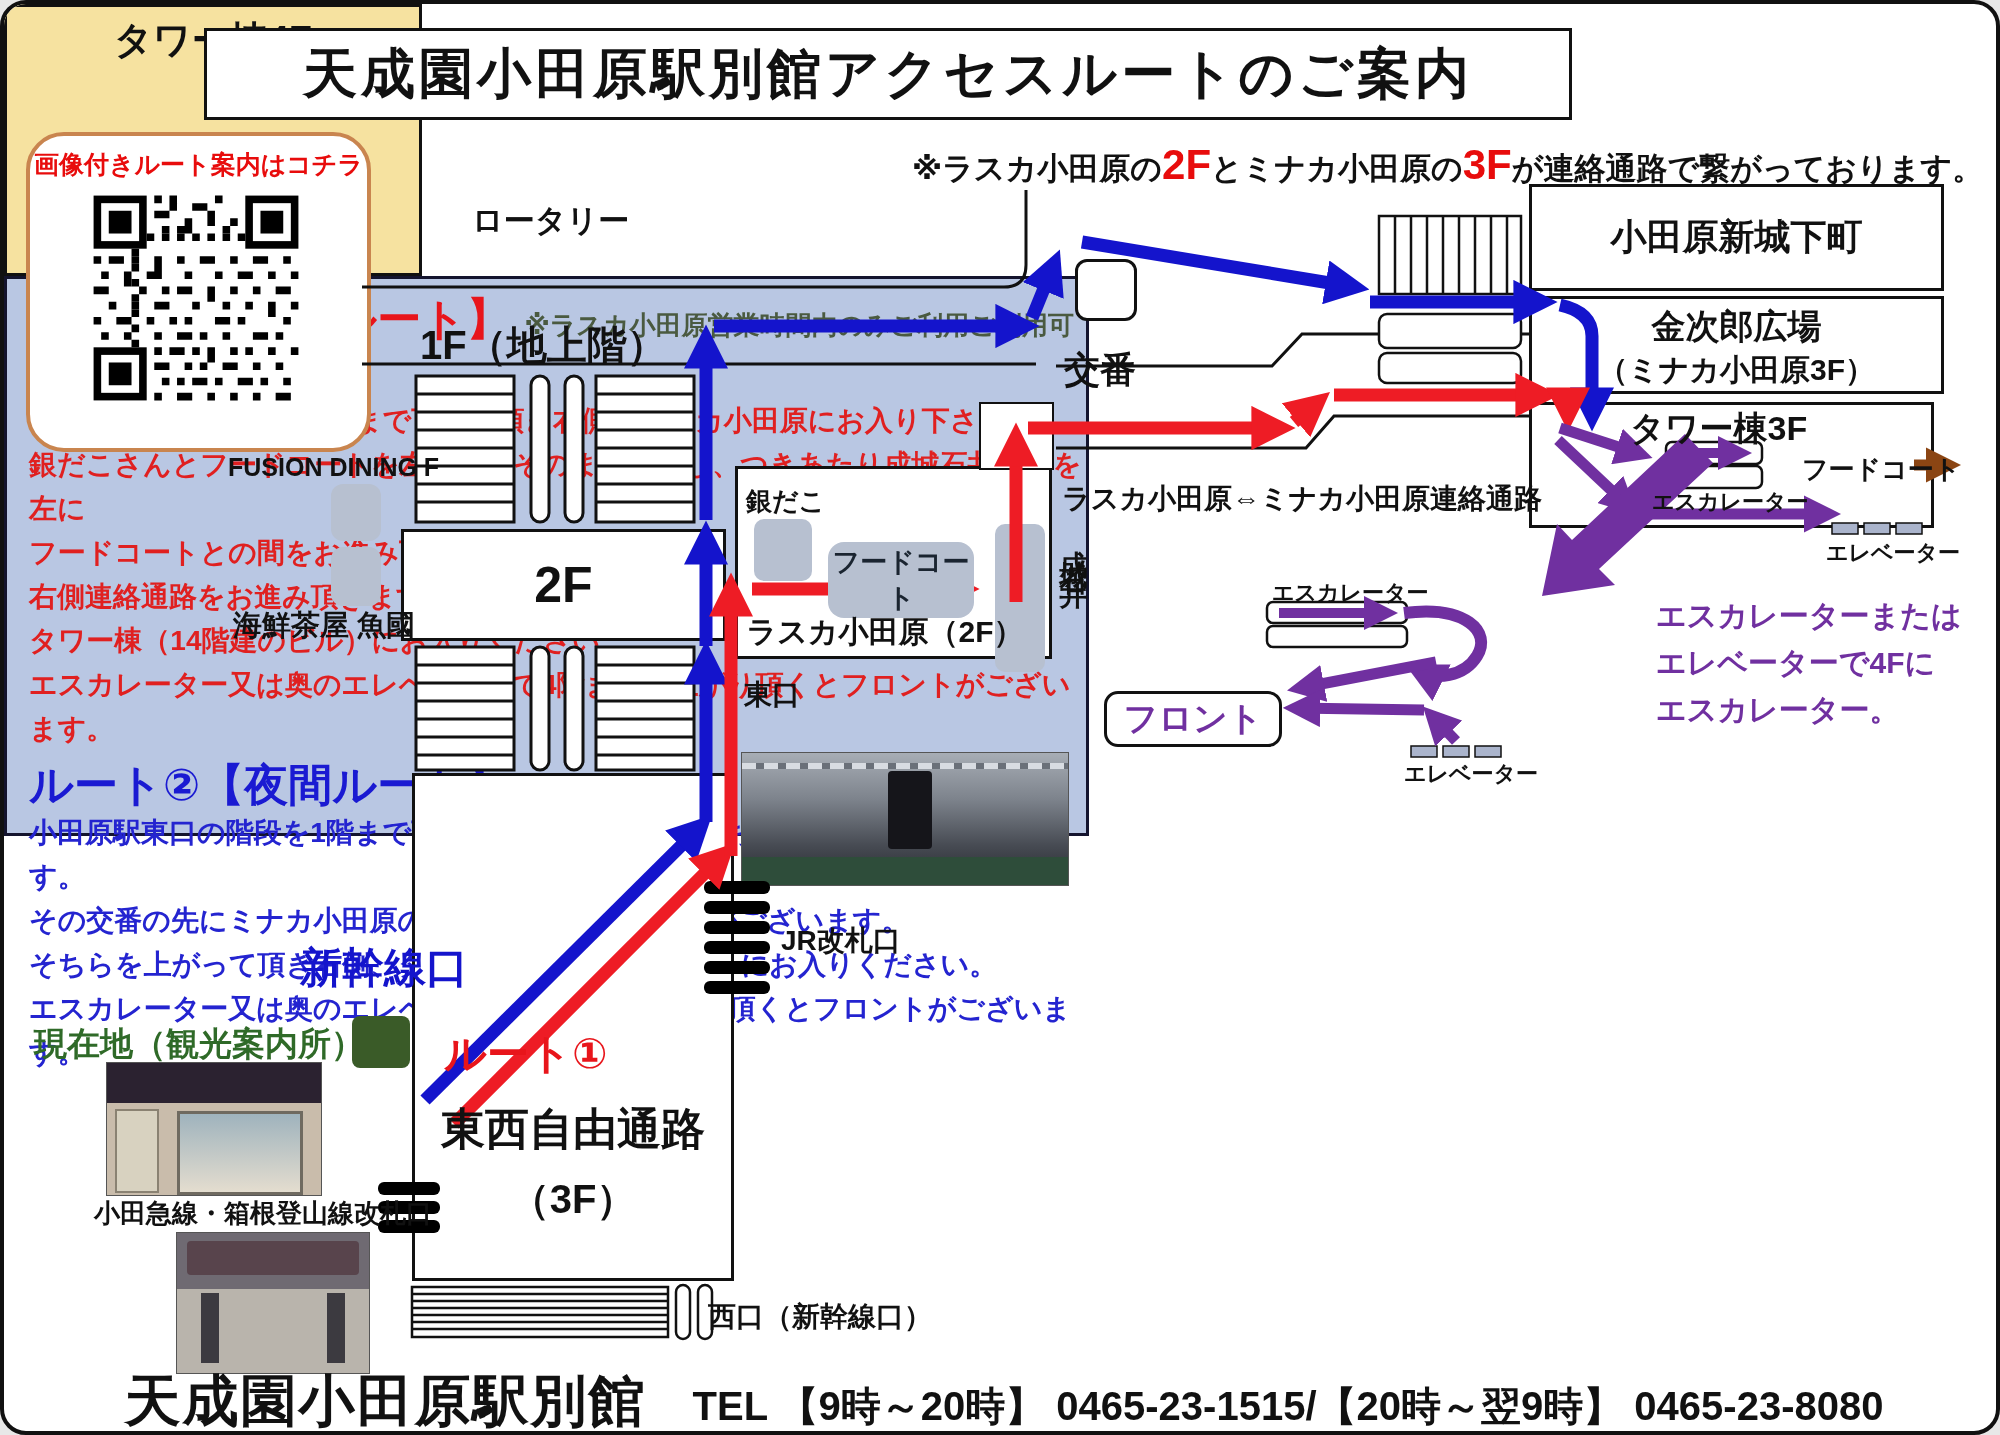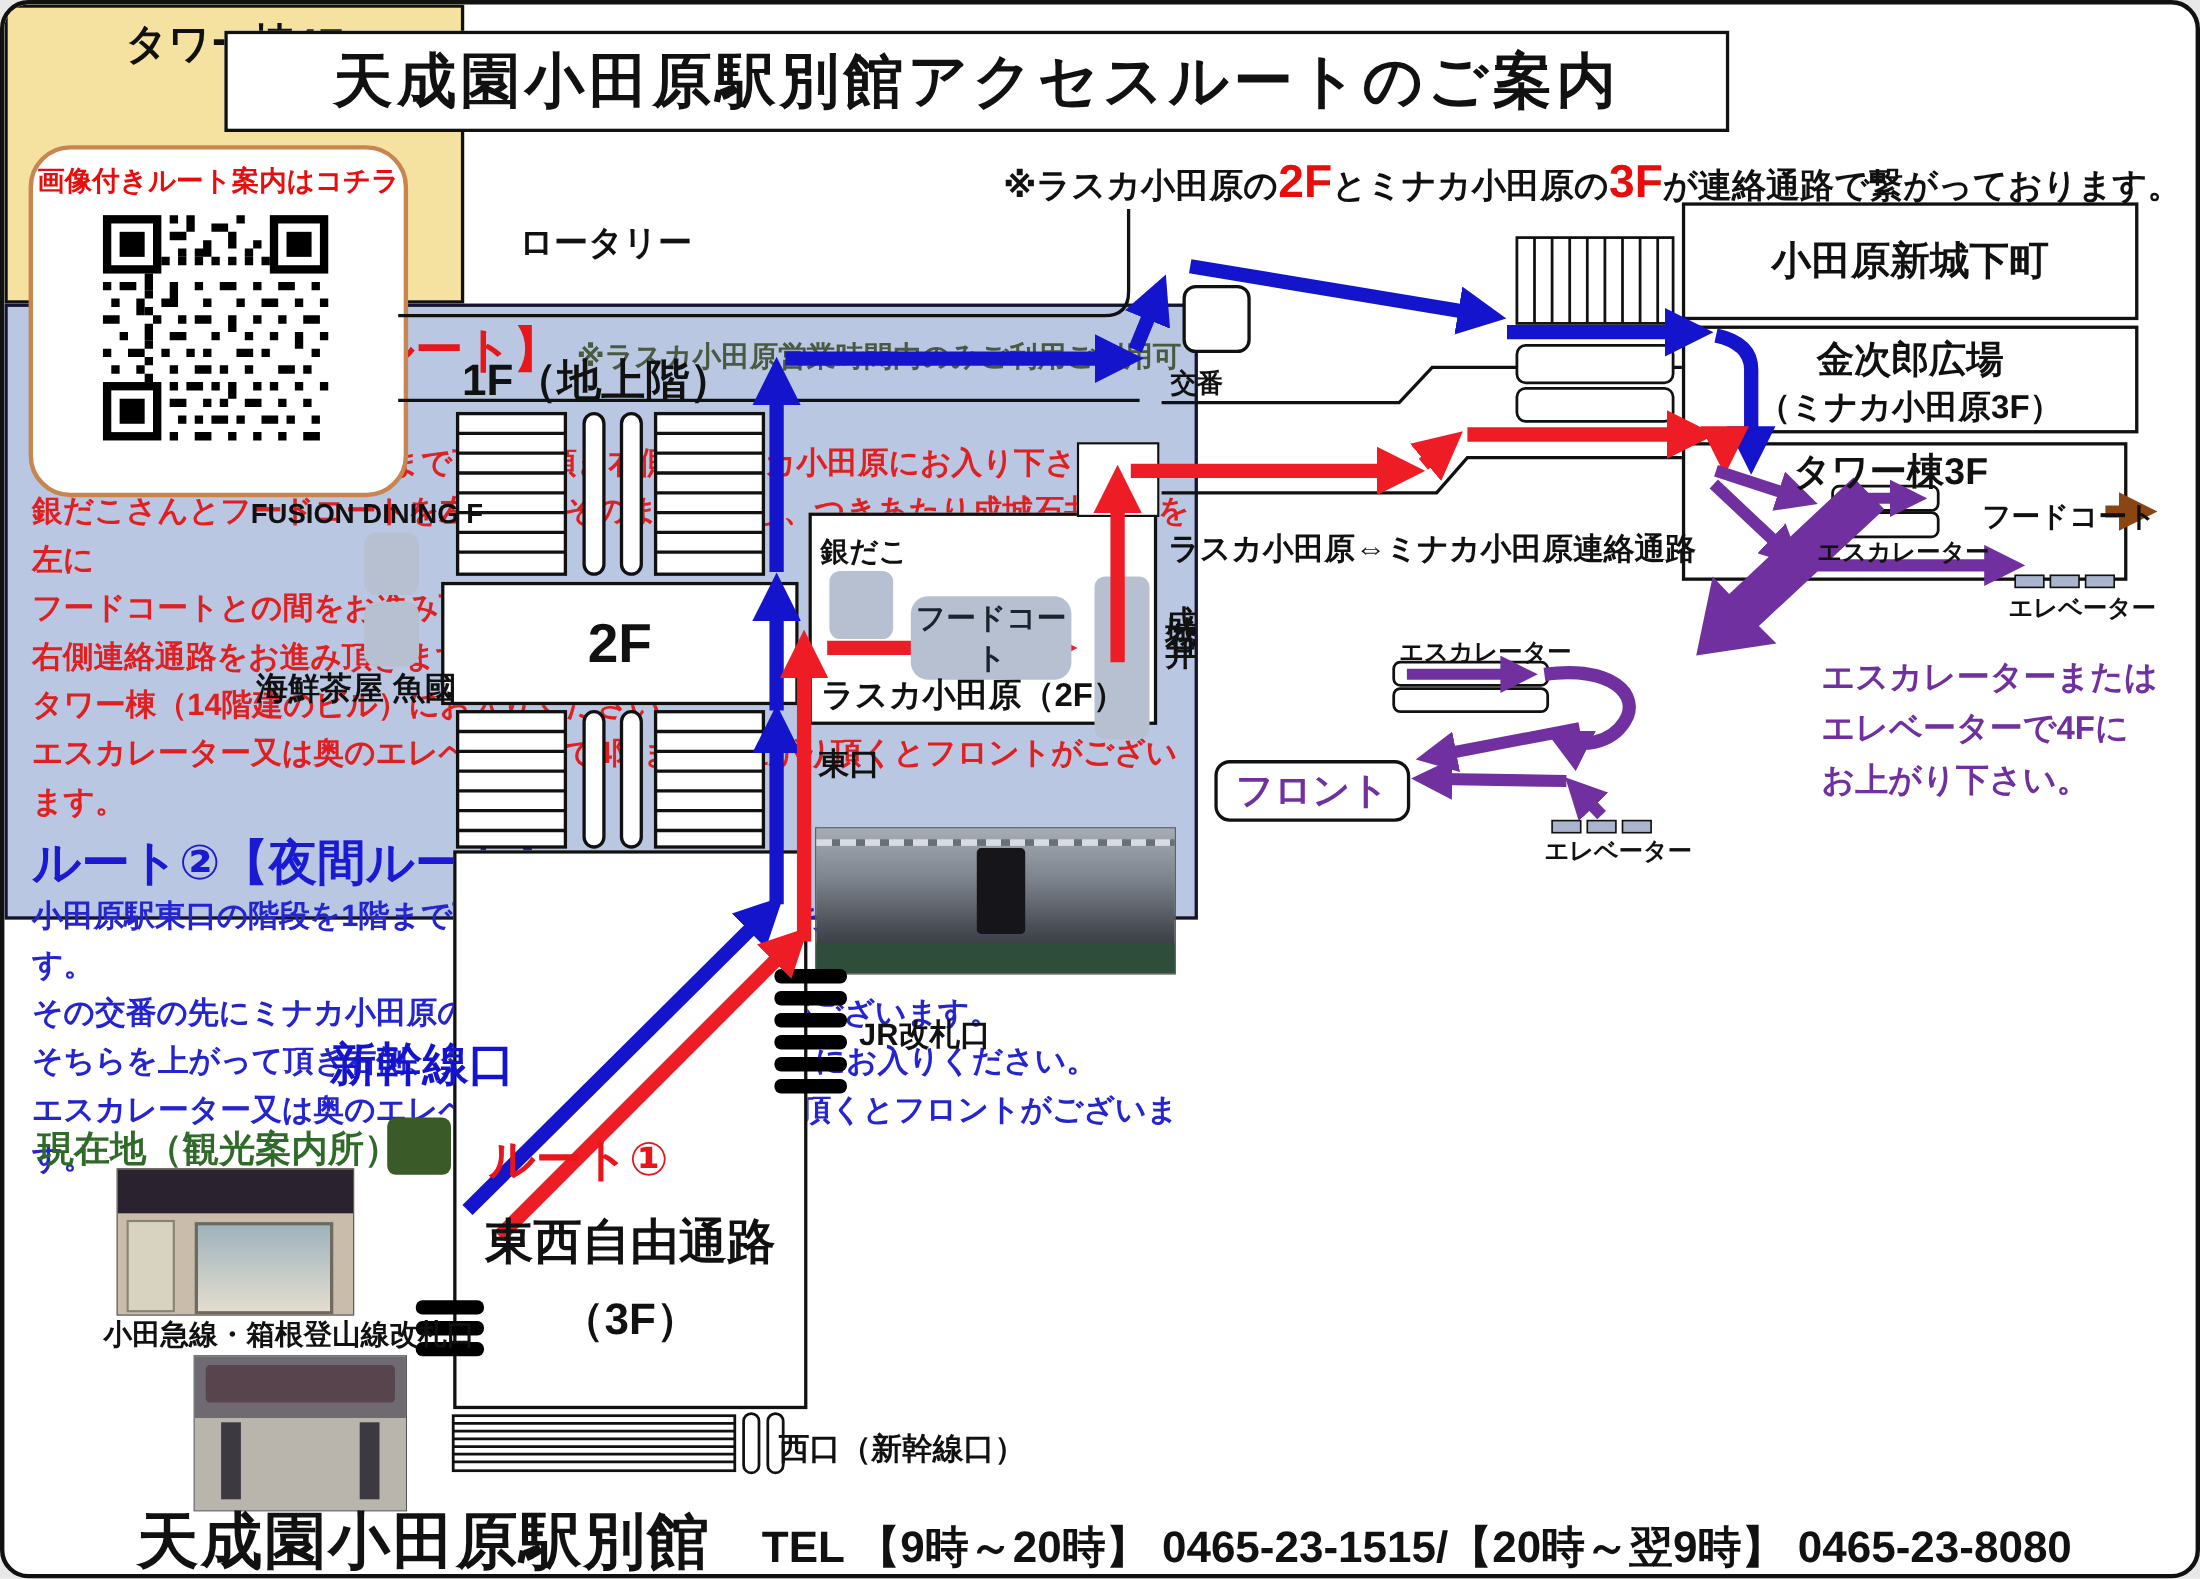--- a/index.html
+++ b/index.html
@@ -234,41 +234,41 @@
       <line x1="1420" y1="706" x2="1292" y2="704" stroke-width="11" marker-end="url(#ap)"></line>
       <line x1="1452" y1="737" x2="1428" y2="712" stroke-width="11" marker-end="url(#ap)"></line>
     </g>
     <polygon fill="#7030a0" points="1681,430 1568,536 1553,520 1538,592 1611,581 1595,565 1709,459"></polygon>
 
     <line x1="1910" y1="461" x2="1944" y2="461" stroke="#8b4513" stroke-width="11" marker-end="url(#abr)"></line>
   </svg>
 
   <div class="lbl" style="left:468px;top:196px;font-size:31px;">ロータリー</div>
   <div class="lbl" style="left:416px;top:314px;font-size:40px;">1F（地上階）</div>
-  <div class="lbl" style="left:1060px;top:328px;font-size:24px;">交番</div>
+  <div class="lbl" style="left:1060px;top:342px;font-size:36px;">交番</div>
   <div class="lbl" style="left:224px;top:449px;font-size:25px;">FUSION DINING F</div>
   <div class="lbl" style="left:229px;top:602px;font-size:29px;">海鮮茶屋 魚國</div>
   <div class="lbl" style="left:742px;top:480px;font-size:26px;">銀だこ</div>
   <div class="lbl ctr" style="left:731px;top:608px;width:300px;font-size:30px;">ラスカ小田原（2F）</div>
   <div class="lbl vtext" style="left:1050px;top:524px;height:160px;font-size:28px;">成城石井</div>
   <div class="lbl" style="left:740px;top:672px;font-size:28px;">東口</div>
   <div class="lbl" style="left:1058px;top:476px;font-size:28px;">ラスカ小田原⇔ミナカ小田原連絡通路</div>
   <div class="lbl" style="left:1525px;top:300px;width:415px;text-align:center;font-size:34px;">金次郎広場</div>
   <div class="lbl ctr" style="left:1525px;top:180px;width:415px;height:107px;font-size:36px;">小田原新城下町</div>
   <div class="lbl" style="left:1525px;top:346px;width:415px;text-align:center;font-size:30px;">（ミナカ小田原3F）</div>
   <div class="lbl" style="left:1626px;top:402px;font-size:34px;">タワー棟3F</div>
   <div class="lbl" style="left:1648px;top:483px;font-size:22px;">エスカレーター</div>
   <div class="lbl" style="left:1798px;top:448px;font-size:26px;">フードコート</div>
   <div class="lbl" style="left:1822px;top:534px;font-size:22px;">エレベーター</div>
   <div class="lbl" style="left:1268px;top:574px;font-size:22px;">エスカレーター</div>
   <div class="lbl" style="left:1400px;top:755px;font-size:22px;">エレベーター</div>
   <div class="lbl" style="left:1652px;top:588px;font-size:30px;line-height:47px;color:#7030a0;">
     <div>エスカレーターまたは</div>
     <div>エレベーターで4Fに</div>
-    <div>お上がり下さい。</div>
+    <div>エスカレーター。</div>
   </div>
   <div class="lbl" style="left:30px;top:1018px;font-size:33px;color:#2f6a28;">現在地（観光案内所）</div>
   <div class="lbl" style="left:296px;top:936px;font-size:42px;color:#1414cc;">新幹線口</div>
   <div class="lbl" style="left:440px;top:1022px;font-size:42px;color:#e8151b;">ルート①</div>
   <div class="lbl" style="left:408px;top:1096px;width:322px;text-align:center;font-size:44px;">東西自由通路</div>
   <div class="lbl" style="left:408px;top:1168px;width:322px;text-align:center;font-size:40px;">（3F）</div>
   <div class="lbl" style="left:777px;top:918px;font-size:28px;">JR改札口</div>
   <div class="lbl" style="left:90px;top:1192px;font-size:26px;">小田急線・箱根登山線改札口</div>
   <div class="lbl" style="left:704px;top:1294px;font-size:28px;">西口（新幹線口）</div>
 

